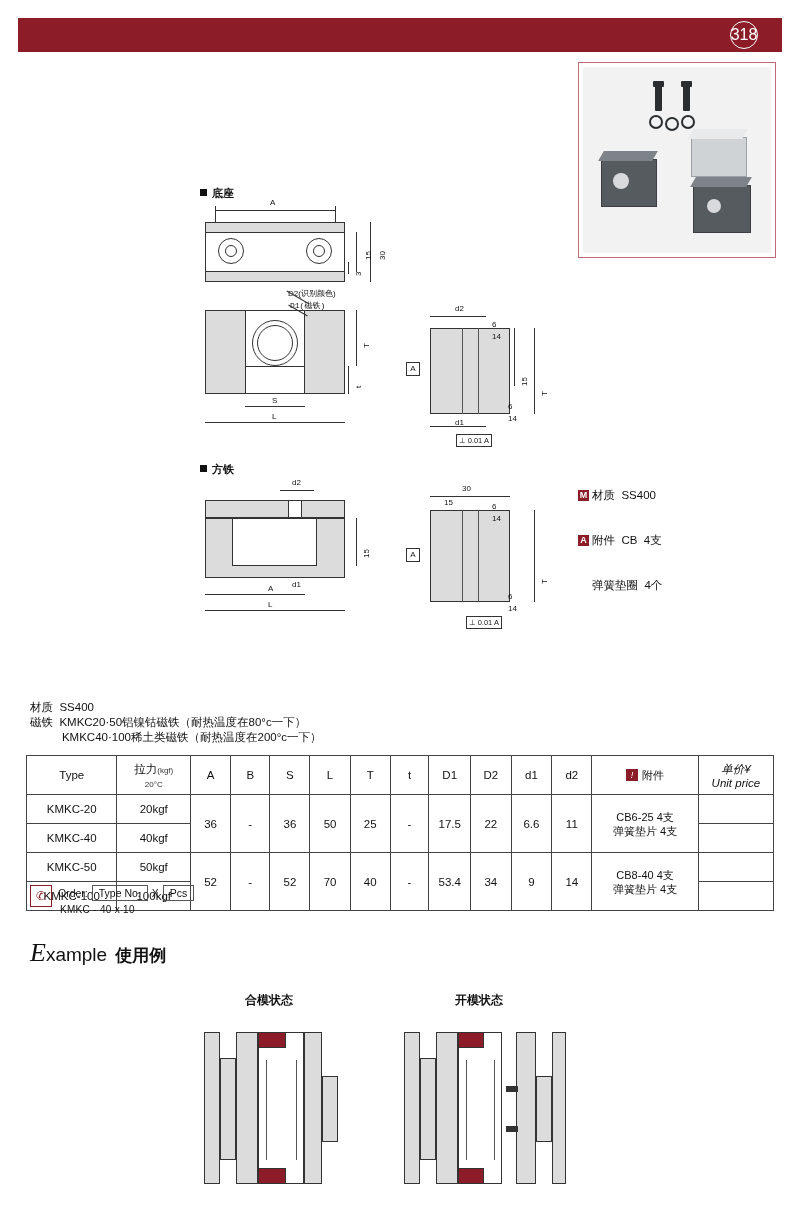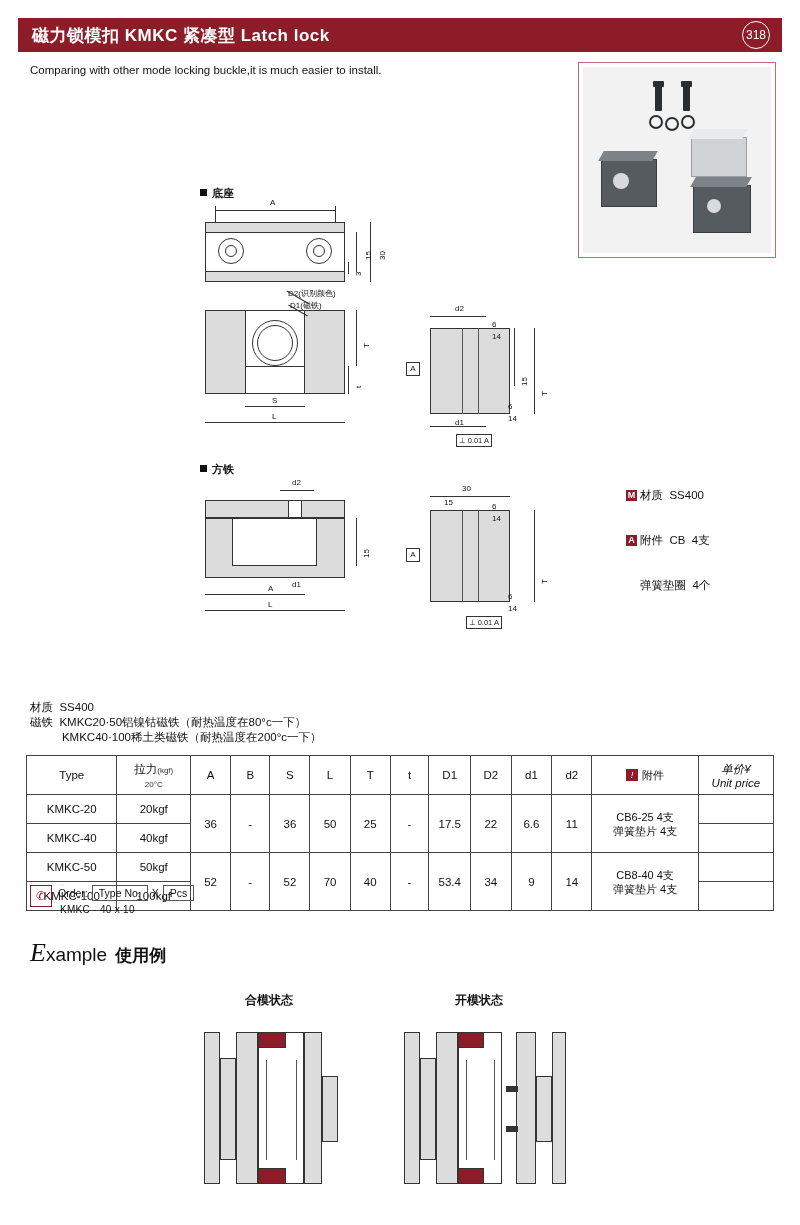--- a/index.html
+++ b/index.html
@@ -28,27 +28,27 @@
   .header-title {
     color: #ffffff;
     font-size: 17px;
     font-weight: bold;
     letter-spacing: 0.5px;
     margin-left: 14px;
     white-space: nowrap;
   }
   .page-badge {
     position: absolute;
-    right: 12px; top: 50%;
+    right: 24px; top: 50%;
     transform: translateY(-50%);
     width: 26px; height: 26px;
     border-radius: 50%;
     border: 1.5px solid #ffffff;
     color: #ffffff;
-    font-size: 12px;
+    font-size: 16px;
     display: flex;
     align-items: center;
     justify-content: center;
   }
 
   
   .intro {
     position: absolute;
     top: 62px; left: 30px;
     width: 520px;
@@ -237,26 +237,24 @@
     width: 12px; height: 12px;
     line-height: 12px;
     text-align: center;
     background: #fff;
   }
 </style>
 </head>
 <body>
 
 <div class="header">
-  <div class="header-title">磁力锁模扣  KMKC 紧凑型 Latch lock</div>
   <div class="page-badge">318</div>
 </div>
 
 <div class="intro">
-  <div>Comparing with other mode locking buckle,it is much easier to install.</div>
 </div>
 
 <div class="photo-box">
   <div class="photo-inner">
 
     <div class="screw" style="left:72px; top:18px; width:7px; height:26px;"></div>
     <div class="screw" style="left:70px; top:14px; width:11px; height:6px;"></div>
     <div class="screw" style="left:100px; top:18px; width:7px; height:26px;"></div>
     <div class="screw" style="left:98px; top:14px; width:11px; height:6px;"></div>
     <div class="washer" style="left:66px; top:48px; width:10px; height:10px;"></div>
@@ -299,21 +297,21 @@
   <div class="ln" style="left:348px; top:82px; width:1px; height:12px;"></div>
   <div class="dimv" style="left:354px; top:96px;">3</div>
 
   <div class="rect fill-grey" style="left:205px; top:130px; width:140px; height:84px;"></div>
   <div class="rect fill-white" style="left:245px; top:130px; width:60px; height:84px;"></div>
   <div class="circ fill-white" style="left:252px; top:140px; width:46px; height:46px;"></div>
   <div class="circ" style="left:257px; top:145px; width:36px; height:36px;"></div>
   <div class="ln" style="left:245px; top:186px; width:60px; height:1px;"></div>
 
   <div class="dim" style="left:288px; top:108px;">D2(识别颜色)</div>
-  <div class="dim" style="left:290px; top:120px;">D1(磁铁)</div>
+  <div class="dim" style="left:290px; top:120px;font-family:Liberation Mono, monospace;">D1(磁铁)</div>
   <div class="ln" style="left:285px; top:117px; width:26px; height:1px; transform:rotate(30deg);"></div>
   <div class="ln" style="left:287px; top:130px; width:22px; height:1px; transform:rotate(30deg);"></div>
 
   <div class="ln" style="left:356px; top:130px; width:1px; height:56px;"></div>
   <div class="dimv" style="left:362px; top:168px;">T</div>
   <div class="ln" style="left:348px; top:186px; width:1px; height:28px;"></div>
   <div class="dimv" style="left:354px; top:208px;">t</div>
 
   <div class="ln" style="left:245px; top:226px; width:60px; height:1px;"></div>
   <div class="dim" style="left:272px; top:216px;">S</div>
@@ -331,21 +329,21 @@
   <div class="dimv" style="left:520px; top:206px;">15</div>
   <div class="ln" style="left:514px; top:148px; width:1px; height:58px;"></div>
   <div class="dimv" style="left:540px; top:216px;">T</div>
   <div class="ln" style="left:534px; top:148px; width:1px; height:86px;"></div>
   <div class="dim" style="left:492px; top:140px;">6</div>
   <div class="dim" style="left:492px; top:152px;">14</div>
   <div class="dim" style="left:508px; top:222px;">6</div>
   <div class="dim" style="left:508px; top:234px;">14</div>
   <div class="tolbox" style="left:456px; top:254px;">⊥ <span>0.01</span> <span>A</span></div>
 
-  <div class="material-note" style="left:578px; top:278px;margin-left:48px;">
+  <div class="material-note" style="left:578px; top:278px;">
     <div><span class="tag">M</span><span>材质  SS400</span></div>
     <div><span class="tag">A</span><span>附件  CB  4支</span></div>
     <div style="margin-left:14px;">弹簧垫圈  4个</div>
   </div>
 
   <div class="label-sq" style="left:200px; top:282px;">方铁</div>
 
   <div class="rect fill-grey" style="left:205px; top:320px; width:140px; height:18px;"></div>
   <div class="rect fill-white" style="left:288px; top:320px; width:14px; height:18px;"></div>
   <div class="ln" style="left:280px; top:310px; width:34px; height:1px;"></div>

